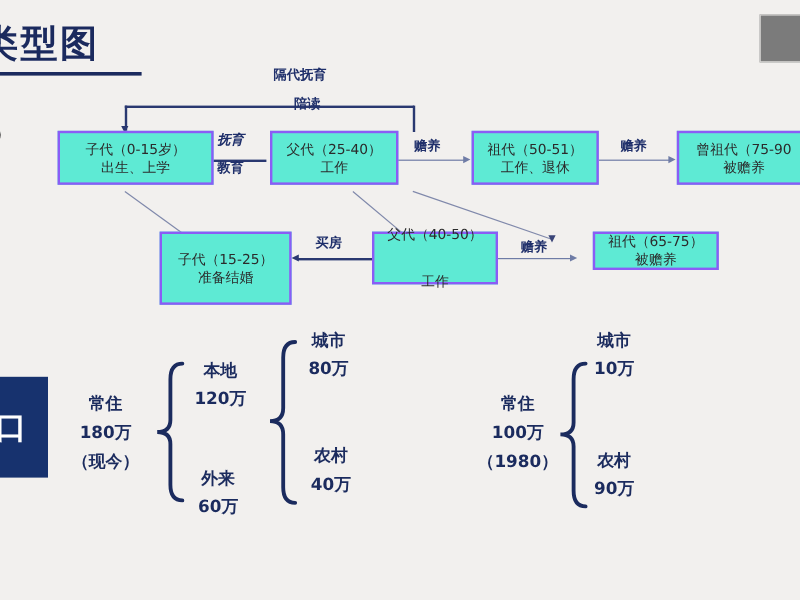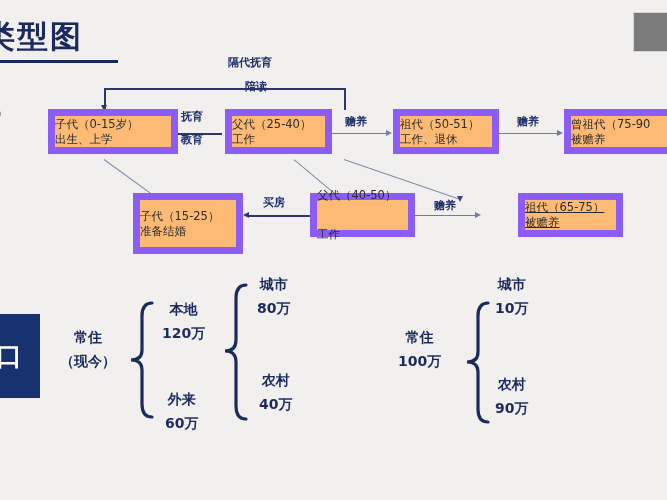--- a/index.html
+++ b/index.html
@@ -27,23 +27,23 @@
 
   
   .side-cap{
     position:absolute;color:#3a3a3a;font-size:13px;line-height:17px;white-space:nowrap;
   }
   #side-cap-1{left:-30px;top:104px;}
 
   
   .fbox{
     position:absolute;box-sizing:border-box;
-    background:#fdba74;border:7px solid #8b5cf6;
+    background:#5eead4;border:2px solid #8b5cf6;
     color:#2b2b2b;font-size:11.5px;line-height:15px;
-    display:flex;flex-direction:column;align-items:flex-start;justify-content:center;
+    display:flex;flex-direction:column;align-items:center;justify-content:center;
     text-align:center;white-space:nowrap;
   }
   
   .alabel{
     position:absolute;color:#20306b;font-size:11px;font-weight:bold;
     line-height:14px;text-align:center;white-space:nowrap;
   }
   .aline{position:absolute;background:#6f7ca6;}
   .aline.v{width:1.4px;}
   .aline.h{height:1.4px;}
@@ -134,42 +134,43 @@
   <div class="fbox" style="left:133px;top:193px;width:110px;height:61px;">
     <span>子代（15-25）</span>
     <span>准备结婚</span>
   </div>
 
   <div class="fbox" style="left:310px;top:193px;width:105px;height:44px;gap:24px;">
     <span>父代（40-50）</span>
     <span>工作</span>
   </div>
 
-  <div class="fbox" style="left:518px;top:193px;width:105px;height:44px;text-decoration:underline;">
+  <div class="fbox" style="left:494px;top:193px;width:105px;height:32px;">
     <span>祖代（65-75）</span>
     <span>被赡养</span>
   </div>
 
   <div class="alabel" style="left:228px;top:56px;">隔代抚育</div>
   <div class="alabel" style="left:245px;top:80px;">陪读</div>
 
-  <div class="alabel" style="left:181px;top:110px;">抚育</div>
+  <div class="alabel" style="left:181px;top:110px;font-style:italic;">抚育</div>
   <div class="alabel" style="left:181px;top:133px;">教育</div>
 
   <div class="alabel" style="left:345px;top:115px;">赡养</div>
   <div class="alabel" style="left:517px;top:115px;">赡养</div>
   <div class="alabel" style="left:434px;top:199px;">赡养</div>
   <div class="alabel" style="left:263px;top:196px;">买房</div>
 
   <div id="navy-block">
     <span>口</span>
   </div>
 
   <div class="tnode" style="left:60px;top:325px;">
     <div>常住</div>
+    <div>180万</div>
     <div>（现今）</div>
   </div>
 
   <div class="brace" style="left:128px;top:300px;">
     <svg width="26" height="120" viewBox="0 0 26 120">
       <path d="M24 3 Q14 3 14 16 L14 50 Q14 60 3 60 Q14 60 14 70 L14 104 Q14 117 24 117" fill="none" stroke="#1b2b5e" stroke-width="3.2" stroke-linecap="round"></path>
     </svg>
   </div>
 
   <div class="tnode" style="left:162px;top:297px;">
@@ -194,20 +195,21 @@
   </div>
 
   <div class="tnode" style="left:259px;top:368px;">
     <div>农村</div>
     <div>40万</div>
   </div>
 
   <div class="tnode" style="left:398px;top:325px;">
     <div>常住</div>
     <div>100万</div>
+    <div>（1980）</div>
   </div>
 
   <div class="brace" style="left:464px;top:300px;">
     <svg width="26" height="125" viewBox="0 0 26 125">
       <path d="M24 3 Q14 3 14 16 L14 52 Q14 62 3 62 Q14 62 14 72 L14 109 Q14 122 24 122" fill="none" stroke="#1b2b5e" stroke-width="3.2" stroke-linecap="round"></path>
     </svg>
   </div>
 
   <div class="tnode" style="left:495px;top:272px;">
     <div>城市</div>

